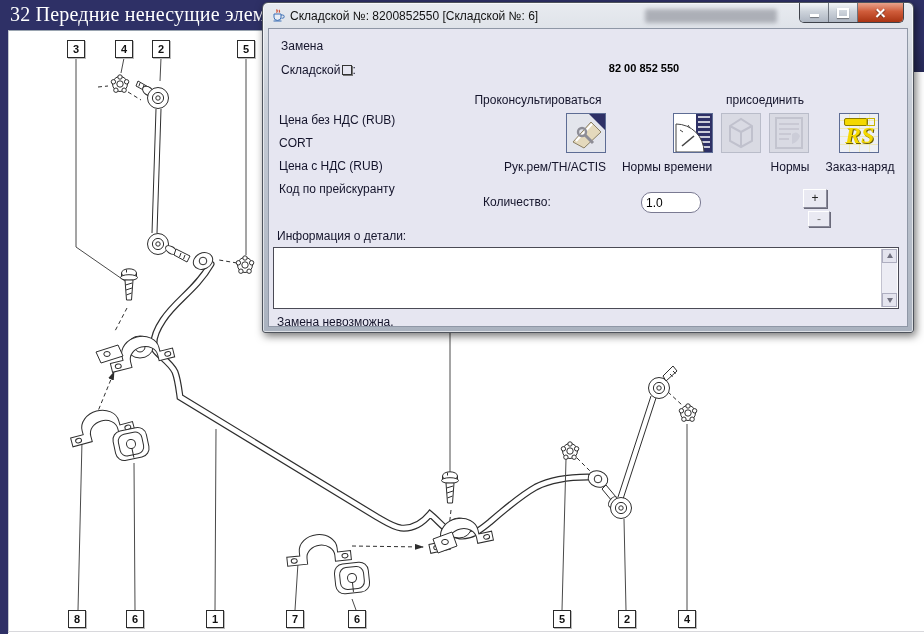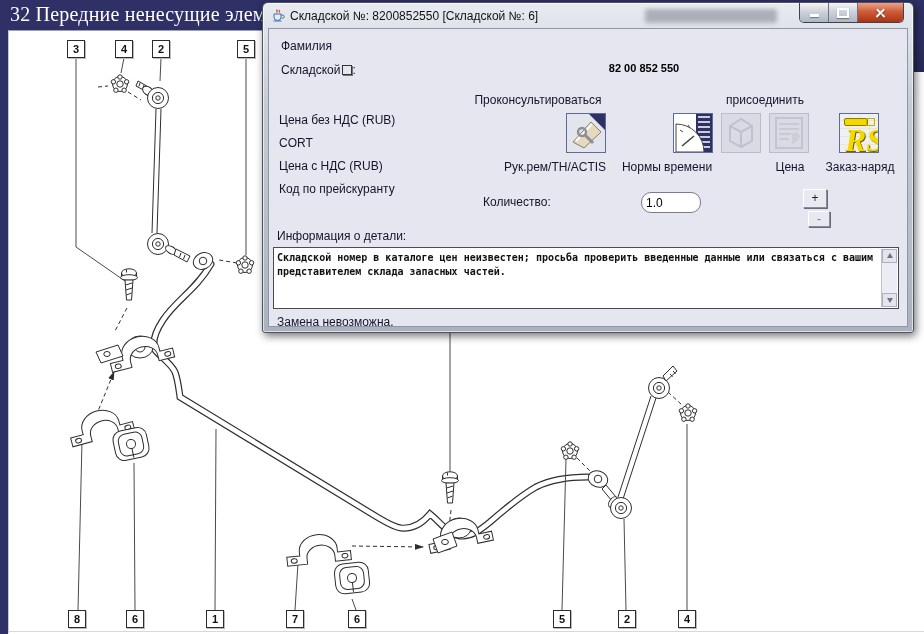--- a/index.html
+++ b/index.html
@@ -52,21 +52,21 @@
   .tool-icon{position:absolute;width:40px;height:40px;box-sizing:border-box;cursor:pointer;}
   .tool-icon.enabled{border:1px solid #5d6c94;background:#eef0f5;}
   .tool-icon.disabled{border:1px solid #b9bcc9;background:#d9dae3;}
   .icon-label{position:absolute;font-size:12px;color:#14142b;white-space:nowrap;}
   .workorder{background:#191a24;position:relative;overflow:hidden;}
   .workorder .ybar{position:absolute;left:4px;top:4px;width:22px;height:6px;background:#f4d800;border:1px solid #8c7c00;border-radius:2px;}
   .workorder .ybar2{position:absolute;right:3px;top:4px;width:7px;height:6px;border:1px solid #c8b400;}
   .workorder .grid{position:absolute;inset:0;background:
       repeating-linear-gradient(0deg,transparent 0 7px,rgba(244,216,0,.25) 7px 8px),
       repeating-linear-gradient(90deg,transparent 0 9px,rgba(244,216,0,.2) 9px 10px);}
-  .workorder .rs{position:absolute;left:5px;top:8px;font-family:"Liberation Serif",serif;font-style:italic;font-weight:bold;font-size:32px;color:#f4d800;text-shadow:1px 1px 0 #6b5e00;}
+  .workorder .rs{position:absolute;left:5px;top:8px;font-family:"Liberation Serif",serif;font-style:italic;font-weight:bold;font-size:24px;color:#f4d800;text-shadow:1px 1px 0 #6b5e00;}
   .qty-input{position:absolute;width:50px;height:19px;border:1px solid #7a7a92;background:#fff;font-size:12px;padding:0 4px;font-family:"Liberation Sans",sans-serif;}
   .small-btn{position:absolute;box-sizing:border-box;background:#e9e9f2;border:1px solid #8a8a9a;border-top-color:#fff;border-left-color:#fff;box-shadow:1px 1px 0 #6a6a7a;font-size:12px;line-height:1;text-align:center;cursor:pointer;color:#222;}
   .info-box{
     position:absolute;left:4px;top:218px;width:624px;height:60px;background:#fff;
     border:1px solid #4a4a55;overflow:hidden;
   }
   .info-text{
     position:absolute;left:3px;top:3px;right:20px;
     font-family:"DejaVu Sans Mono",monospace;font-weight:bold;font-size:10px;line-height:14px;color:#111;
   }
@@ -256,21 +256,21 @@
       </div>
     <div class="wbtn max">
         <span class="glyph-max"></span>
       </div>
     <div class="wbtn close">
         <span class="glyph-x"></span>
       </div>
   </div>
 
   <div class="dlg-content">
-    <div class="lbl" style="left:12px;top:10px;">Фамилия</div>
+    <div class="lbl" style="left:12px;top:10px;">Замена</div>
 
     <div class="lbl" style="left:12px;top:34px;">
       <span>Складской</span><span class="sq-icon"></span><span>:</span>
     </div>
     <div class="lbl bold-val" style="left:320px;top:33px;width:110px;text-align:center;">82 00 852 550</div>
 
     <div class="lbl centered" style="left:269px;top:64px;">Проконсультироваться</div>
     <div class="lbl centered" style="left:496px;top:64px;">присоединить</div>
 
     <div class="lbl" style="left:10px;top:84px;">Цена без НДС (RUB)</div>
@@ -314,32 +314,31 @@
     </div>
     <div class="tool-icon enabled workorder" style="left:570px;top:84px;">
       <div class="grid"></div>
       <div class="ybar"></div>
       <div class="ybar2"></div>
       <span class="rs">RS</span>
     </div>
 
     <div class="icon-label centered" style="left:286px;top:131px;">Рук.рем/TH/ACTIS</div>
     <div class="icon-label centered" style="left:398px;top:131px;">Нормы времени</div>
-    <div class="icon-label centered" style="left:521px;top:131px;">Цена</div>
+    <div class="icon-label centered" style="left:521px;top:131px;">Нормы</div>
     <div class="icon-label centered" style="left:591px;top:131px;text-align:center;">Заказ-наряд</div>
 
     <div class="lbl" style="left:214px;top:166px;">Количество:</div>
     <input class="qty-input" style="left: 372px; top: 163px; border-radius: 10px;" value="1.0">
     <div class="small-btn" style="left:534px;top:160px;width:24px;height:19px;line-height:17px;">+</div>
     <div class="small-btn" style="left:539px;top:182px;width:22px;height:16px;line-height:14px;color:#777;">-</div>
 
     <div class="lbl" style="left:8px;top:200px;">Информация о детали:</div>
 
     <div class="info-box">
-      <div class="info-text">Складской номер в каталоге цен неизвестен; просьба проверить введенные данные или связаться с вашим представителем склада запасных частей.</div>
       <div class="vscroll">
         <div class="sc-btn up">
             <div class="tri-up"></div>
           </div>
         <div class="sc-btn down">
             <div class="tri-down"></div>
           </div>
       </div>
     </div>
 

